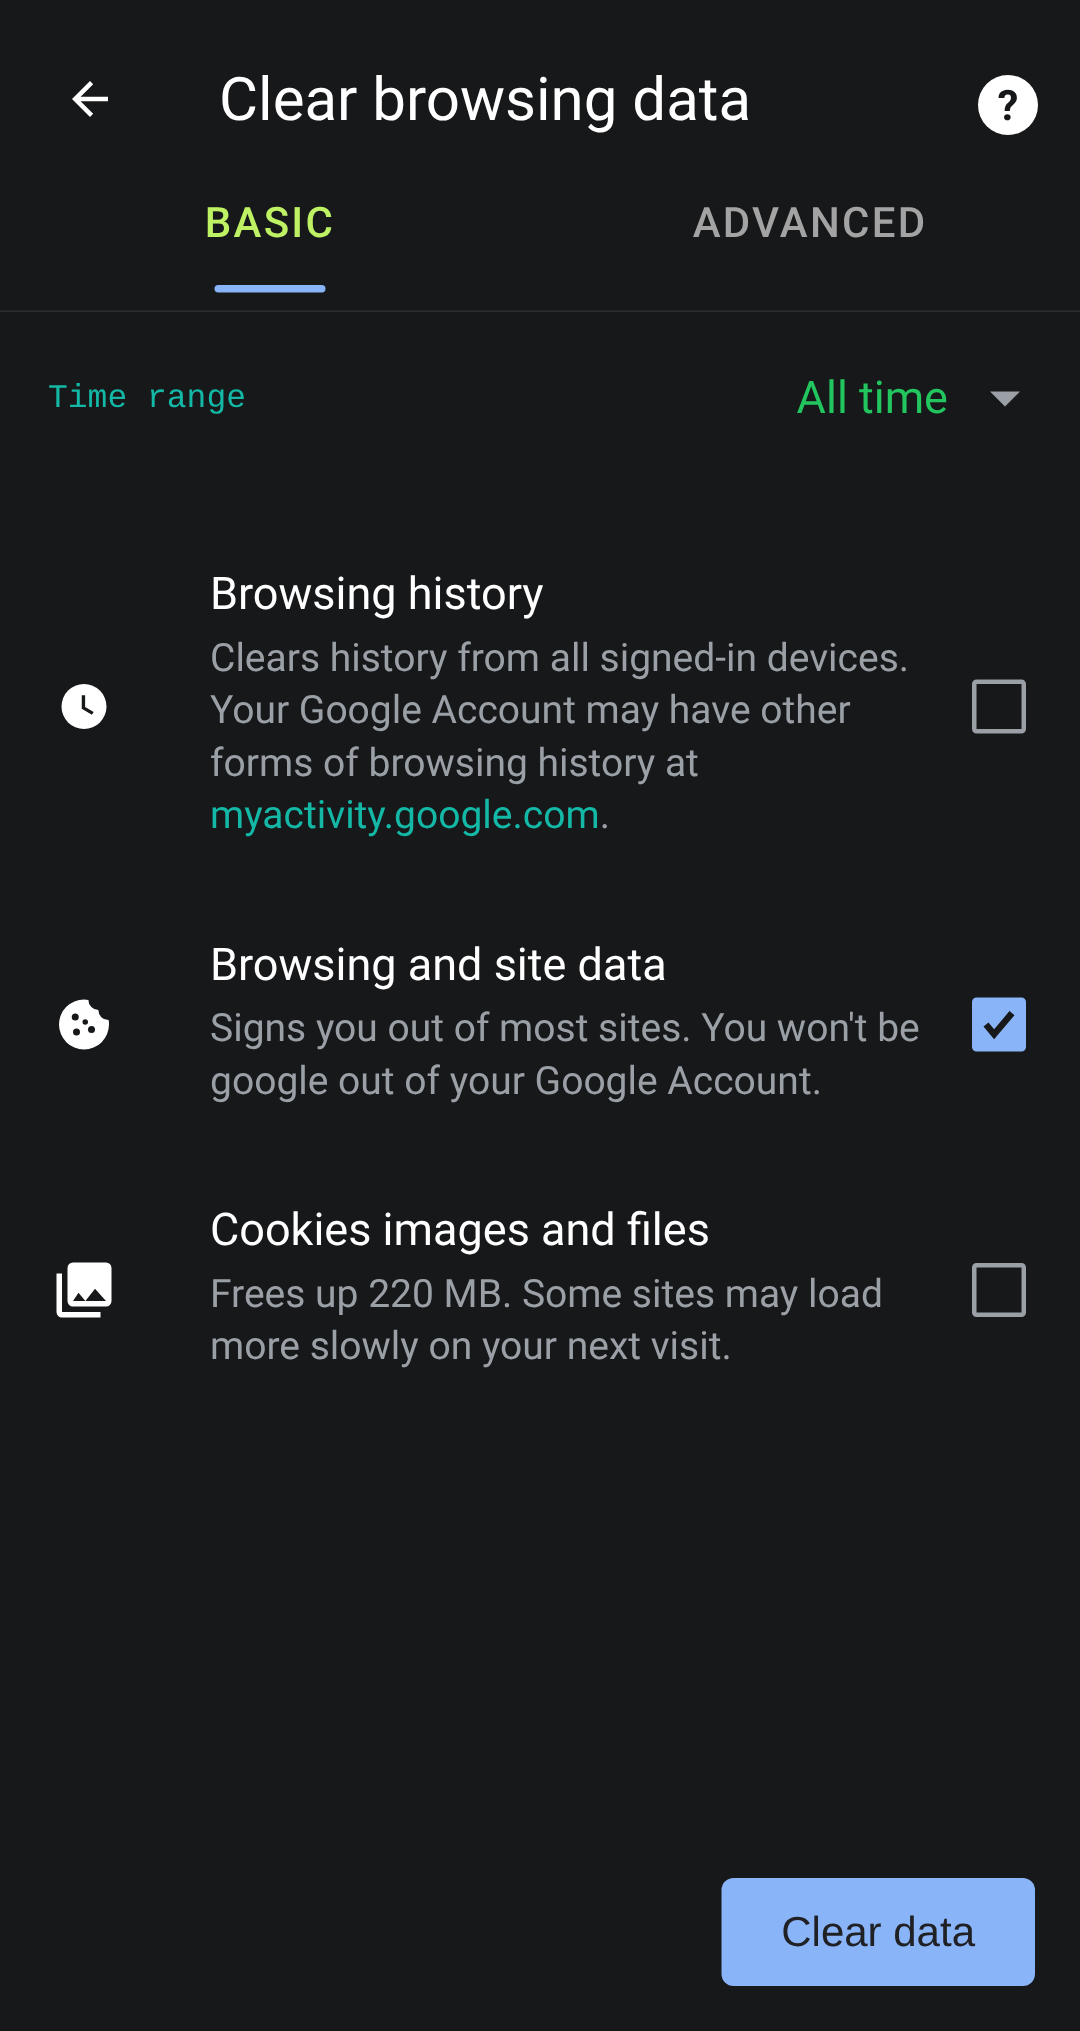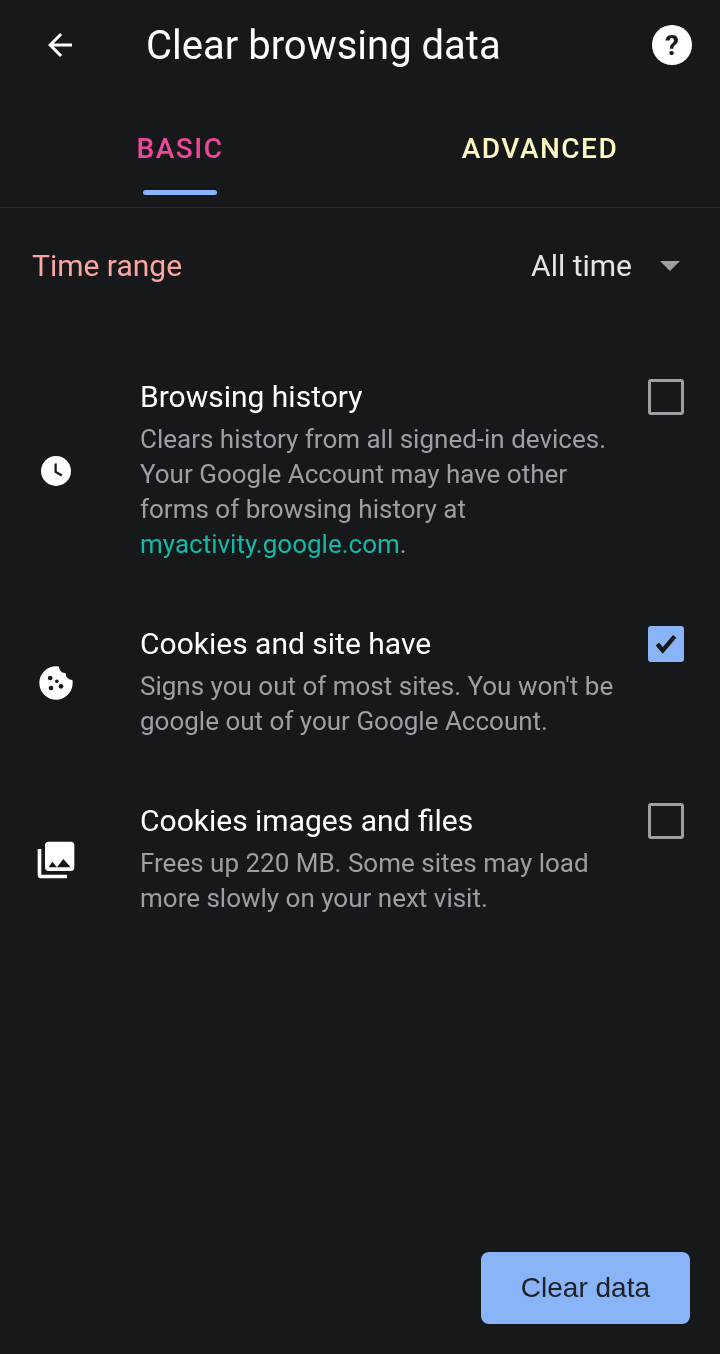--- a/index.html
+++ b/index.html
@@ -6,21 +6,21 @@
   html, body {
     width: 720px;
     height: 1354px;
     background: #17181a;
     font-family: Roboto, "Helvetica Neue", Arial, sans-serif;
     color: #e8eaed;
     overflow: hidden;
   }
   .header {
     display: flex;
-    align-items: center;
+    align-items: flex-end;
     height: 90px;
     padding: 0 28px 0 36px;
   }
   .back-btn {
     width: 48px;
     height: 48px;
     display: flex;
     align-items: center;
     justify-content: center;
     cursor: pointer;
@@ -51,63 +51,65 @@
     border-bottom: 1px solid #2b2c2e;
   }
   .tab {
     flex: 1;
     display: flex;
     align-items: center;
     justify-content: center;
     font-size: 28px;
     font-weight: 500;
     letter-spacing: 1.5px;
-    color: #fef9c3;
+    color: #a3a3a3;
     cursor: pointer;
     position: relative;
   }
   .tab.active {
-    color: #ec4899;
+    color: #bef264;
   }
   .tab.active::after {
     content: "";
     position: absolute;
     bottom: 12px;
     width: 74px;
     height: 5px;
     background: #8ab4f8;
     border-radius: 3px;
   }
   .time-range {
     display: flex;
     align-items: center;
     padding: 40px 40px 40px 32px;
     cursor: pointer;
   }
   .time-label {
-    font-size: 30px;
-    color: #fca5a5;
-    flex: 1;
+    font-size: 22px;
+    color: #14b8a6;
+    flex: 1;
+    font-family: Liberation Mono, monospace;
   }
   .time-value {
     font-size: 30px;
-    color: #e5e5e5;
+    color: #22c55e;
     padding-right: 28px;
   }
   .dropdown-arrow {
     width: 0; height: 0;
     border-left: 10px solid transparent;
     border-right: 10px solid transparent;
     border-top: 10px solid #9aa0a6;
   }
   .items {
     padding-top: 24px;
   }
   .item {
     display: flex;
+    align-items: center;
     padding: 32px 36px 32px 32px;
   }
   .item-icon {
     width: 48px;
     display: flex;
     align-items: center;
     justify-content: center;
     margin-right: 60px;
   }
   .item-body {
@@ -215,21 +217,21 @@
     <div class="item-icon">
       <svg width="40" height="40" viewBox="0 0 24 24" fill="#ffffff">
         <path d="M12 2a10 10 0 1 0 10 10c0-.6-.05-1.19-.15-1.76a4 4 0 0 1-4.09-4.09A4 4 0 0 1 13.76 2.15 10 10 0 0 0 12 2z"></path>
         <circle cx="8.5" cy="9" r="1.4" fill="#17181a"></circle>
         <circle cx="9" cy="15" r="1.4" fill="#17181a"></circle>
         <circle cx="15" cy="14" r="1.4" fill="#17181a"></circle>
         <circle cx="12.5" cy="11" r="1.1" fill="#17181a"></circle>
       </svg>
     </div>
     <div class="item-body">
-      <div class="item-title">Cookies and site have</div>
+      <div class="item-title">Browsing and site data</div>
       <div class="item-desc">Signs you out of most sites. You won't be google out of your Google Account.</div>
     </div>
     <div id="cb1" class="checkbox checked">
       <svg width="26" height="26" viewBox="0 0 24 24" fill="none" stroke="#17181a" stroke-width="4">
           <polyline points="4 12 9 18 20 5"></polyline>
         </svg>
     </div>
   </div>
 
   <div class="item">

